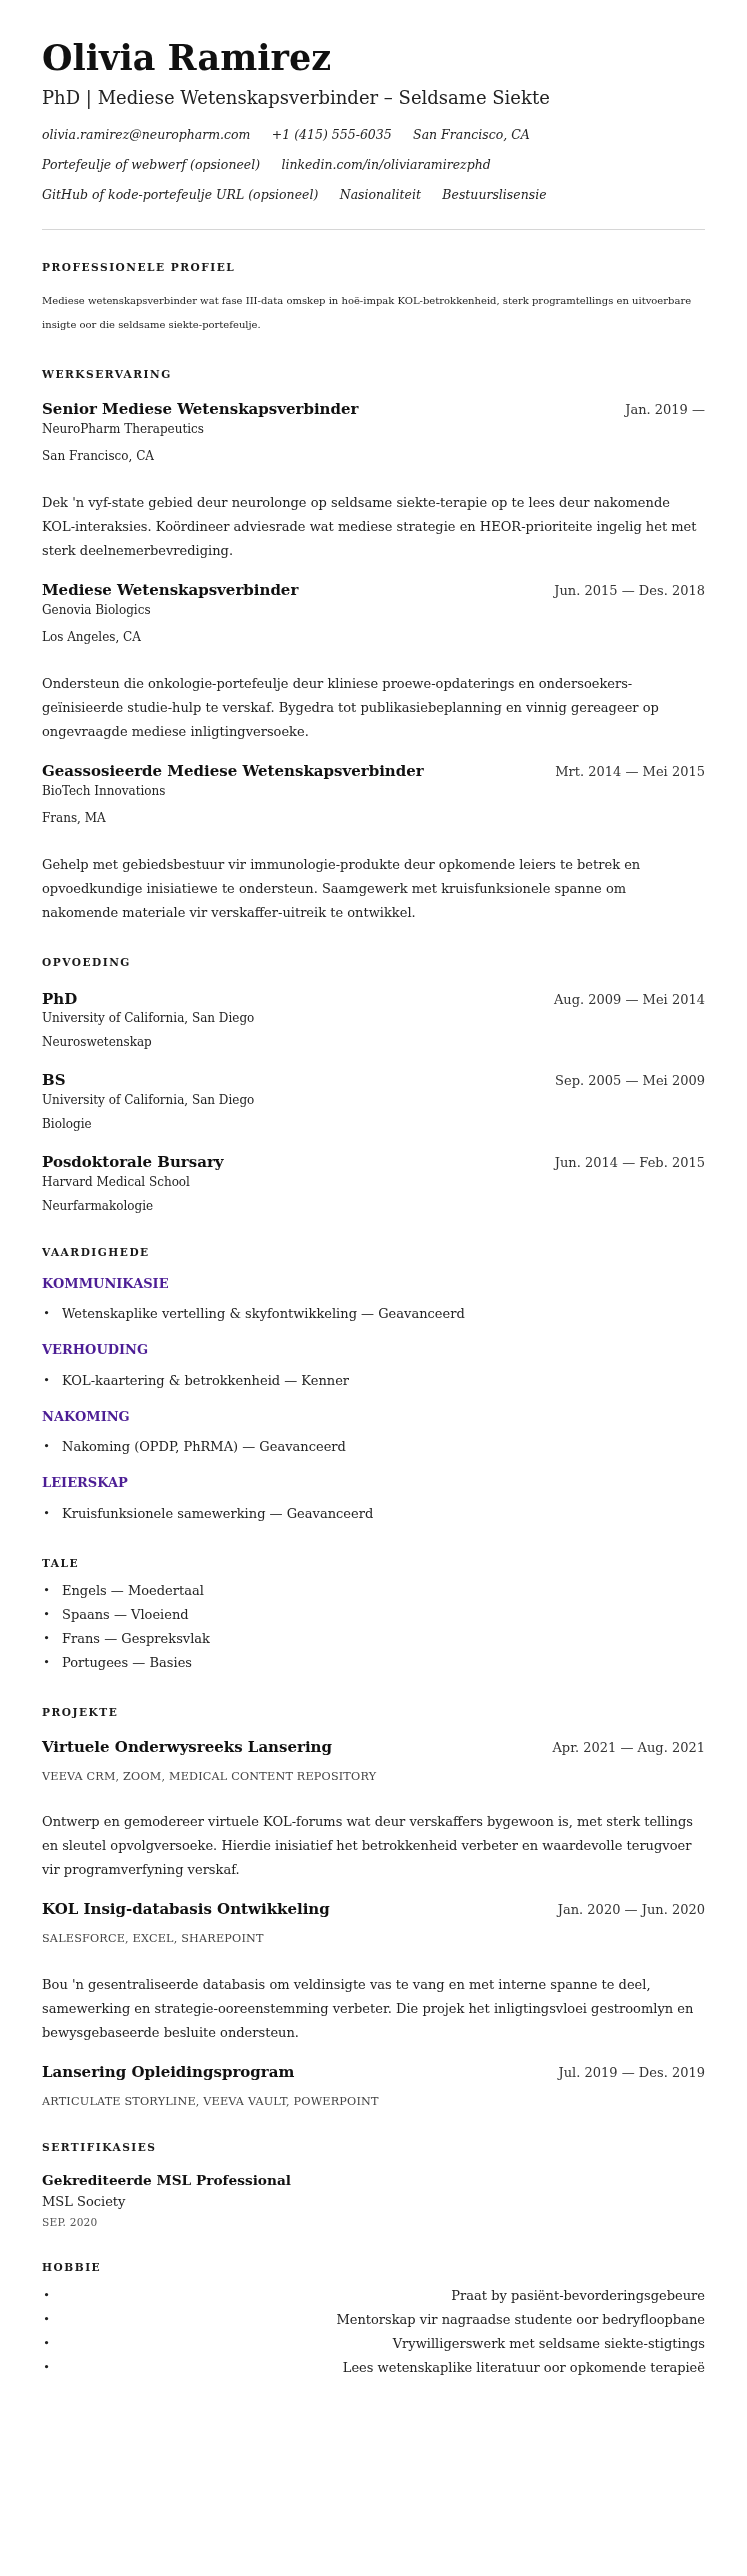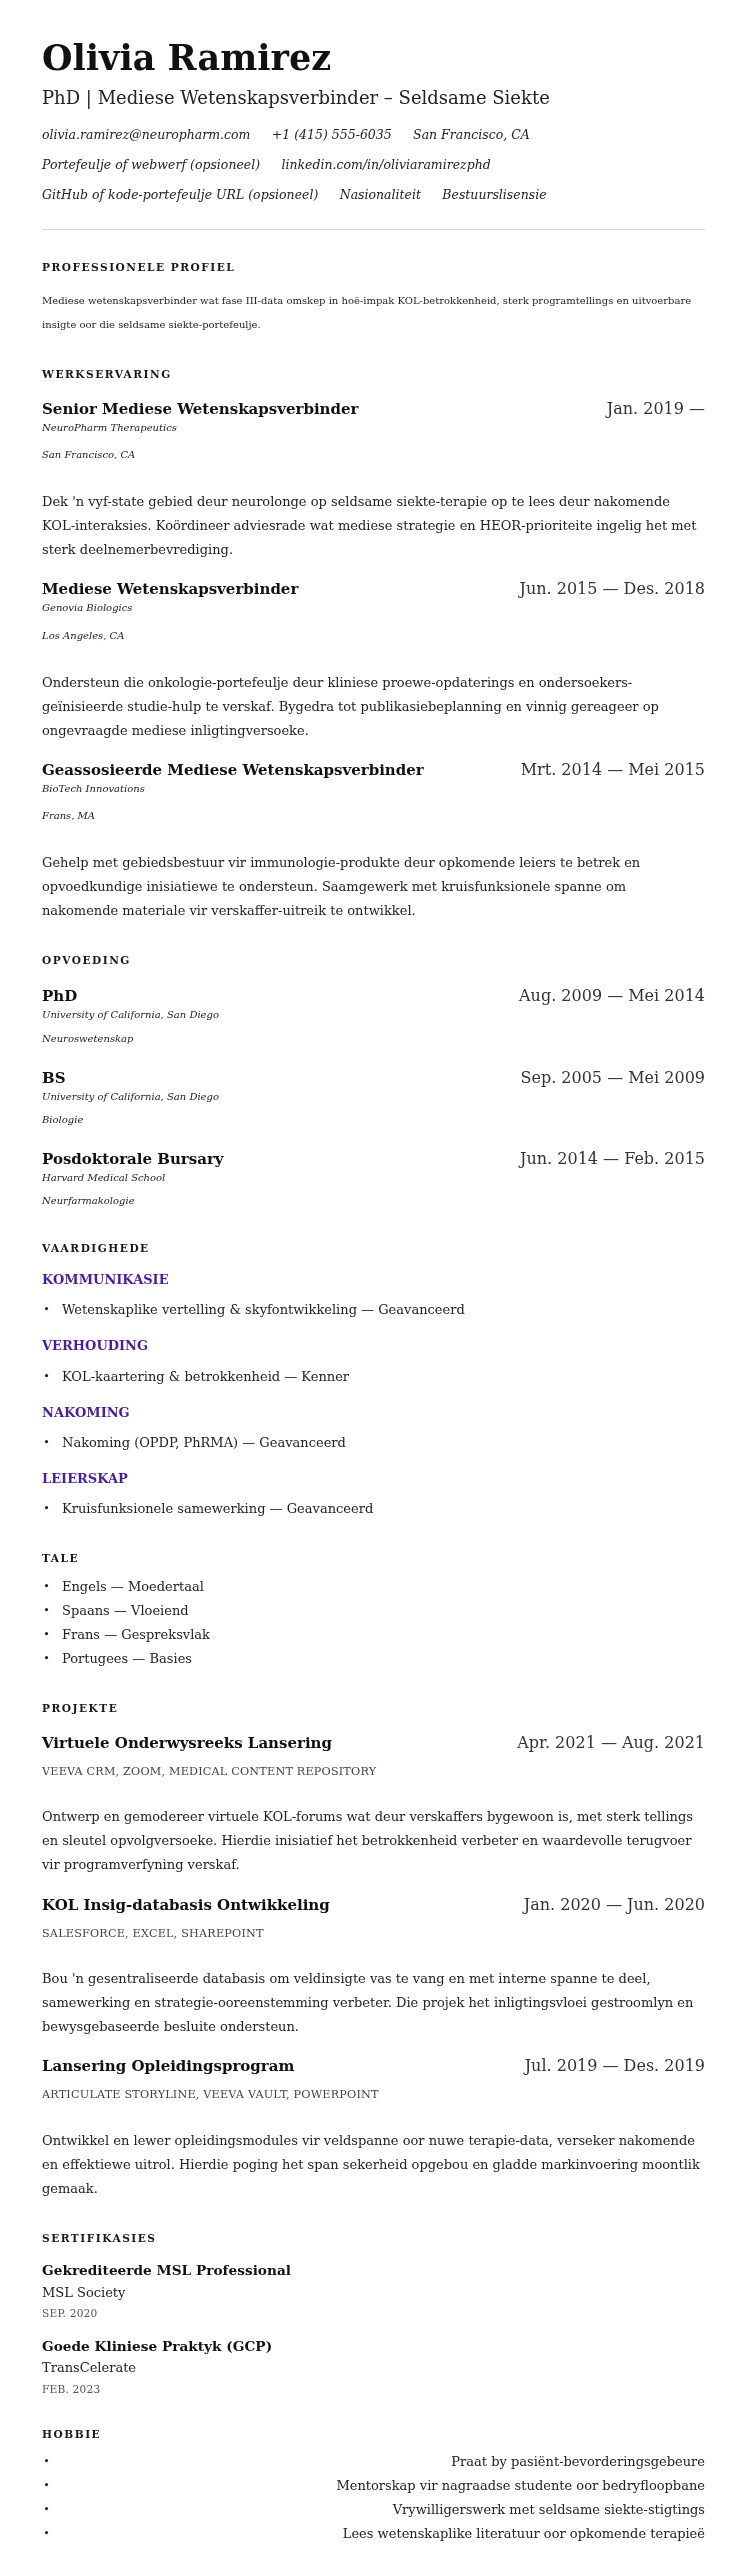--- a/index.html
+++ b/index.html
@@ -19,22 +19,22 @@
 
   .section-title {
     font-size: 10.6px; font-weight: bold; letter-spacing: 1.5px;
     text-transform: uppercase; color: #1a1a1a; margin-top: 31px; line-height: 13.7px;
   }
   .profile-text { font-size: 10px; line-height: 24px; margin-top: 13.7px; color: #1e1e1e; }
 
   .entry { margin-top: 17.4px; }
   .entry-head { display: flex; justify-content: space-between; align-items: baseline; }
   .entry-title { font-size: 15px; font-weight: bold; line-height: 20px; color: #111; }
-  .entry-date { font-size: 16px; line-height: 18.7px; color: #333; white-space: nowrap; }
-  .entry-sub { font-size: 10px; line-height: 18.7px; color: #222; font-style: italic; }
+  .entry-date { font-size: 13px; line-height: 18.7px; color: #333; white-space: nowrap; }
+  .entry-sub { font-size: 12px; line-height: 18.7px; color: #222; }
   .entry-sub.gap { margin-top: 8.7px; }
   .entry-desc { font-size: 13px; line-height: 24px; color: #222; margin-top: 25px; }
 
   .edu-entry { margin-top: 18.7px; }
   .edu-entry .entry-sub.second { margin-top: 5px; }
 
   .skill-group-title { font-size: 13px; font-weight: bold; line-height: 18.7px; margin-top: 15px; color: #4c1d95; }
   ul.bullets { list-style: none; margin-top: 8.7px; }
   ul.bullets li { font-size: 13px; line-height: 24px; position: relative; padding-left: 20px; color: #222; }
   ul.bullets li::before { content: "•"; position: absolute; left: 1.2px; top: 0; font-size: 11.2px; }
@@ -207,36 +207,30 @@
       <div class="proj-tech">Salesforce, Excel, SharePoint</div>
       <p class="entry-desc">Bou 'n gesentraliseerde databasis om veldinsigte vas te vang en met interne spanne te deel, samewerking en strategie-ooreenstemming verbeter. Die projek het inligtingsvloei gestroomlyn en bewysgebaseerde besluite ondersteun.</p>
     </div>
 
     <div class="entry">
       <div class="entry-head">
         <div class="entry-title">Lansering Opleidingsprogram</div>
         <div class="entry-date">Jul. 2019 — Des. 2019</div>
       </div>
       <div class="proj-tech">Articulate Storyline, Veeva Vault, PowerPoint</div>
-      <p class="entry-desc">Ontwikkel en lewer opleidingsmodules vir veldspanne oor nuwe terapie-data, verseker nakomende en effektiewe uitrol. Hierdie poging het span sekerheid opgebou en gladde markinvoering moontlik gemaak.</p>
     </div>
   </section>
 
   <section>
     <h2 class="section-title">Sertifikasies</h2>
 
     <div class="cert">
       <div class="cert-title">Gekrediteerde MSL Professional</div>
       <div class="cert-org">MSL Society</div>
       <div class="cert-date">Sep. 2020</div>
-    </div>
-    <div class="cert">
-      <div class="cert-title">Goede Kliniese Praktyk (GCP)</div>
-      <div class="cert-org">TransCelerate</div>
-      <div class="cert-date">Feb. 2023</div>
     </div>
   </section>
 
   <section>
     <h2 class="section-title">Hobbie</h2>
     <ul class="bullets hobby-list">
       <li>Praat by pasiënt-bevorderingsgebeure</li>
       <li>Mentorskap vir nagraadse studente oor bedryfloopbane</li>
       <li>Vrywilligerswerk met seldsame siekte-stigtings</li>
       <li>Lees wetenskaplike literatuur oor opkomende terapieë</li>

